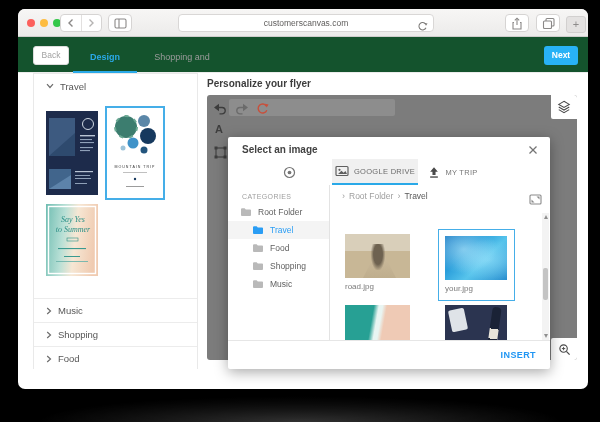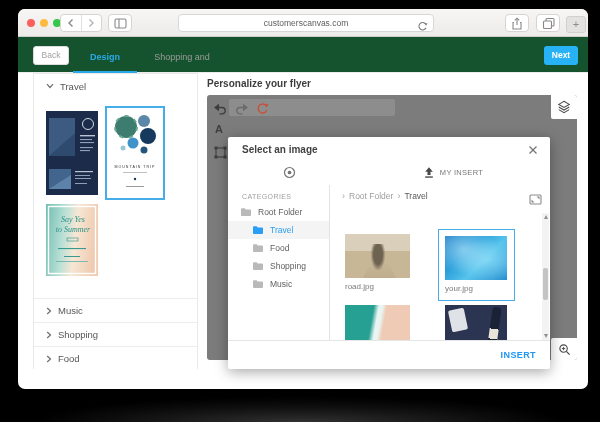--- a/index.html
+++ b/index.html
@@ -354,26 +354,34 @@
             <line x1="8.5" y1="1.5" x2="1.5" y2="8.5" stroke="#757575" stroke-width="1.2"></line>
           </svg>
       </div>
 
       <div class="mtab mtab-deposit">
         <svg width="13" height="13" viewBox="0 0 14 14">
             <circle cx="7" cy="7" r="5.4" fill="none" stroke="#757575" stroke-width="1.3"></circle>
             <circle cx="7" cy="7" r="2" fill="#757575"></circle>
           </svg>
       </div>
+      <div class="mtab mtab-gdrive">
+        <svg width="14" height="12" viewBox="0 0 14 12">
+            <rect x="1" y="1.5" width="12" height="9" rx="1" fill="none" stroke="#5f5f5f" stroke-width="1.2"></rect>
+            <circle cx="4.5" cy="4.8" r="1.1" fill="#5f5f5f"></circle>
+            <polygon points="3,9 6.5,5.8 8.5,7.8 10.5,5.9 12,9" fill="#5f5f5f"></polygon>
+          </svg>
+        <span>GOOGLE DRIVE</span>
+      </div>
       <div class="mtab mtab-myfiles">
         <svg width="12" height="13" viewBox="0 0 14 14">
             <polygon points="7,1 11.5,6 8.8,6 8.8,10 5.2,10 5.2,6 2.5,6" fill="#4a4a4a"></polygon>
             <rect x="2.5" y="11.5" width="9" height="1.6" fill="#4a4a4a"></rect>
           </svg>
-        <span>MY INSERT</span>
+        <span>MY TRIP</span>
       </div>
 
       <div class="modal-body">
         <div class="cat-panel">
           <div class="cat-label">CATEGORIES</div>
 
           <div class="folder-row lvl0 fr-0">
             <svg width="12" height="10" viewBox="0 0 13 11">
                 <path d="M1 2.5 Q1 1.3 2.2 1.3 H5 L6.3 2.7 H11 Q12 2.7 12 3.7 V8.8 Q12 9.8 11 9.8 H2 Q1 9.8 1 8.8 Z" fill="#b9b9b9"></path>
               </svg>

